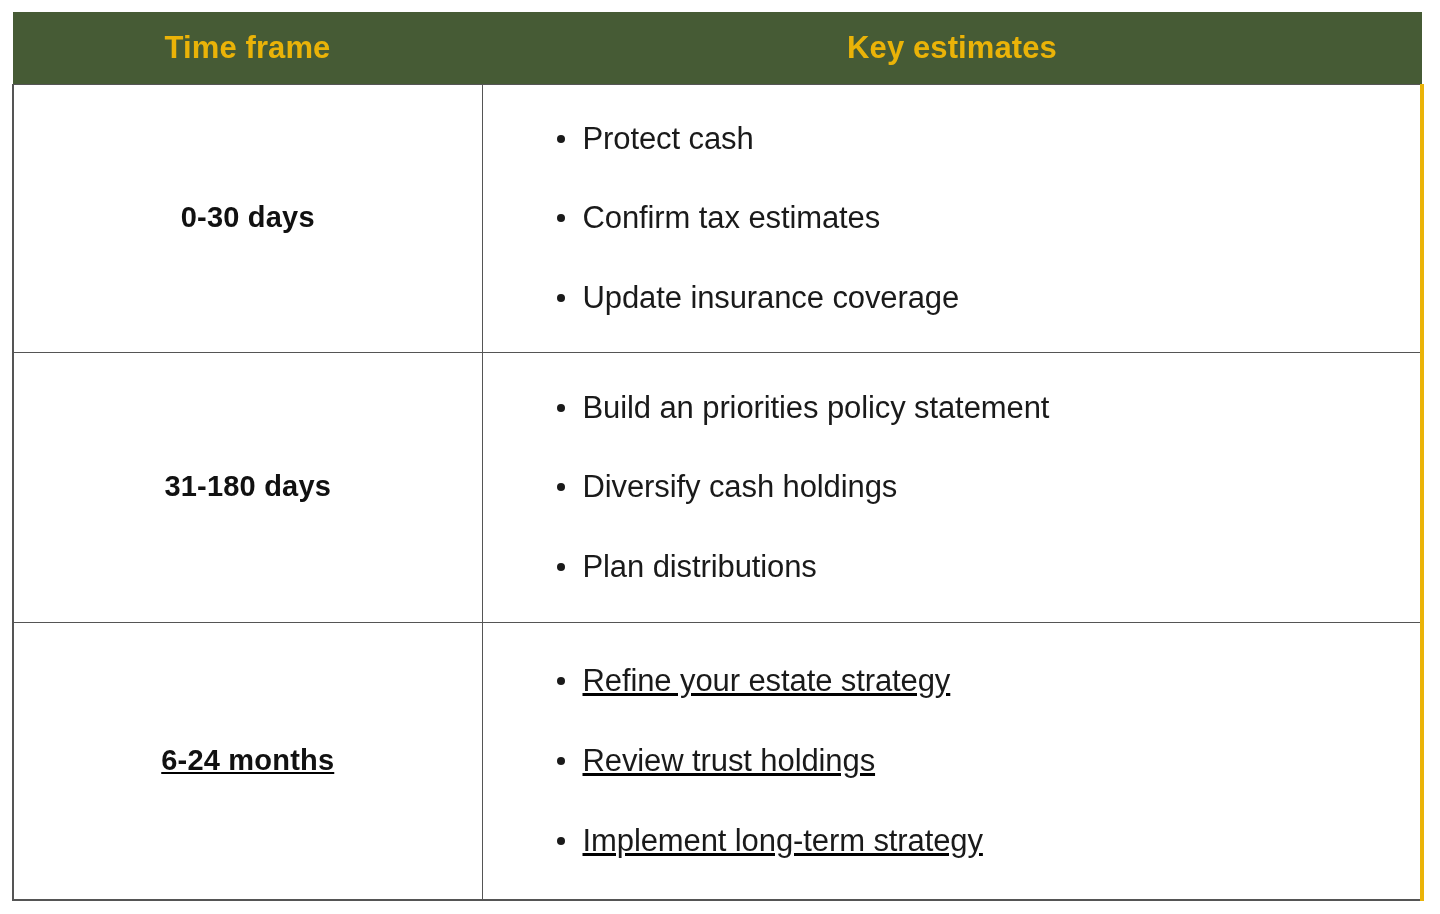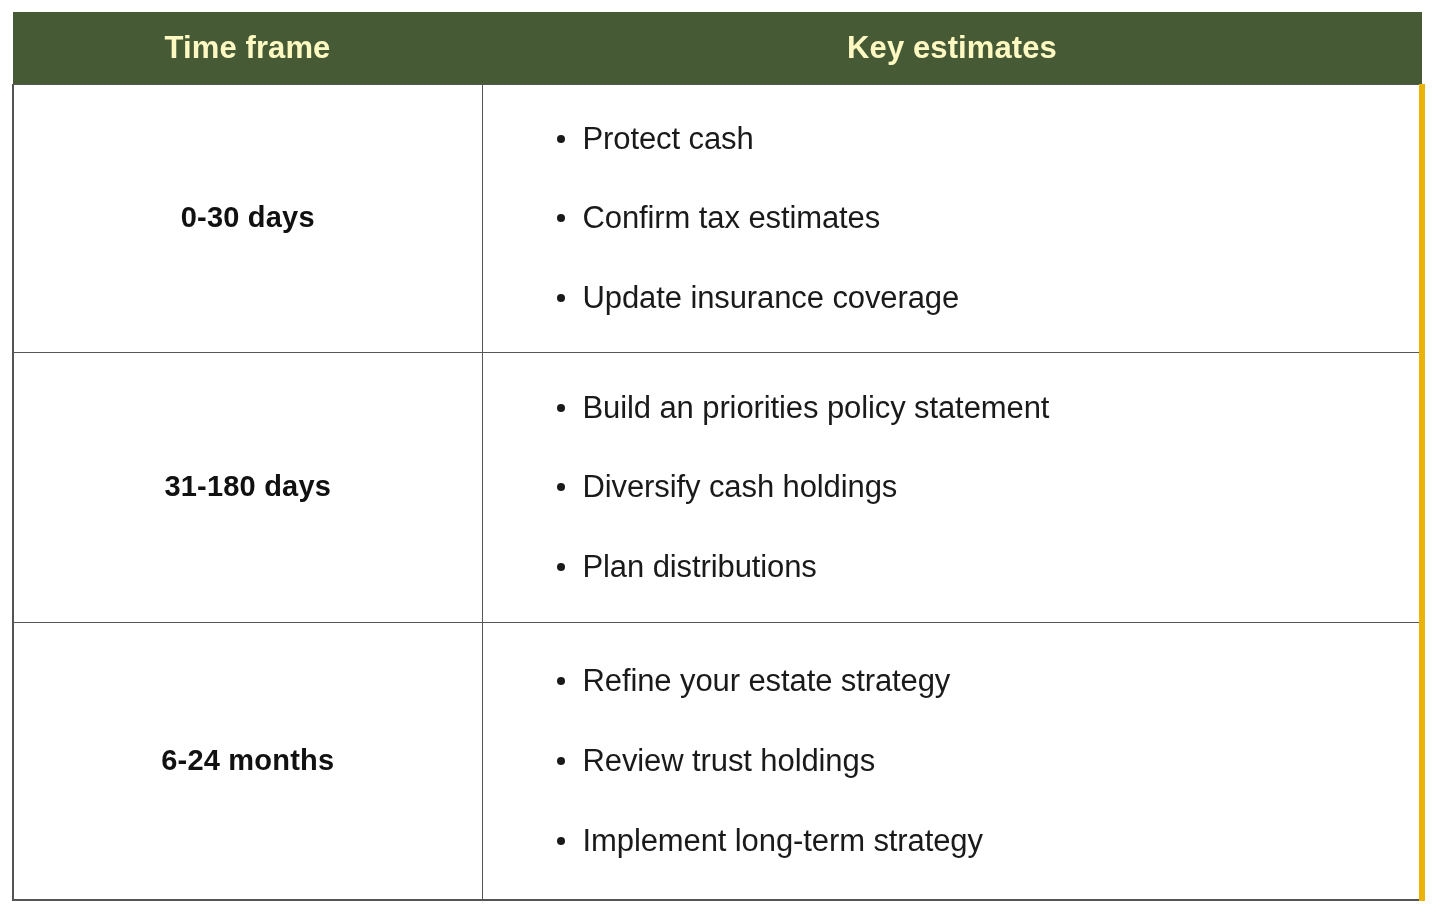--- a/index.html
+++ b/index.html
@@ -33,21 +33,21 @@
     table-layout: fixed;
     background: #ffffff;
   }
 
   .priority-table col.col-timeframe { width: 469px; }
   .priority-table col.col-priorities { width: 940px; }
 
   
   thead th {
     background: #465b35;
-    color: #fef9c3;
+    color: #eab308;
     font-size: 31px;
     font-weight: 700;
     letter-spacing: 0.1px;
     text-align: center;
     vertical-align: middle;
     height: 72px;
     padding: 0;
     border: none;
     box-sizing: border-box;
   }
@@ -60,21 +60,21 @@
   
   tbody td {
     border: 1px solid #555555;
     background: #ffffff;
     padding: 0;
     vertical-align: middle;
     box-sizing: border-box;
   }
 
   tbody tr > td:first-child { border-left: 2px solid #555555; margin-left: 13px; }
-  tbody tr > td:last-child  { border-right: 6px solid #eab308; }
+  tbody tr > td:last-child  { border-right: 4px solid #eab308; }
   tbody tr:last-child > td  { border-bottom: 2px solid #555555; }
 
   td.timeframe-cell {
     text-align: center;
   }
 
   .timeframe-label {
     display: block;
     font-size: 29px;
     font-weight: 700;
@@ -113,21 +113,21 @@
     top: 14px;
     width: 8px;
     height: 8px;
     border-radius: 50%;
     background: #1a1a1a;
   }
 
   
   tr.row-0 td { height: 268px; }
   tr.row-1 td { height: 270px; }
-  tr.row-2 td { height: 278px; }
+  tr.row-2 td { height: 278px; text-decoration: underline; }
 </style>
 </head>
 <body>
 
 <div class="page">
 
   <table class="priority-table">
     <colgroup>
       <col class="col-timeframe">
       <col class="col-priorities">

